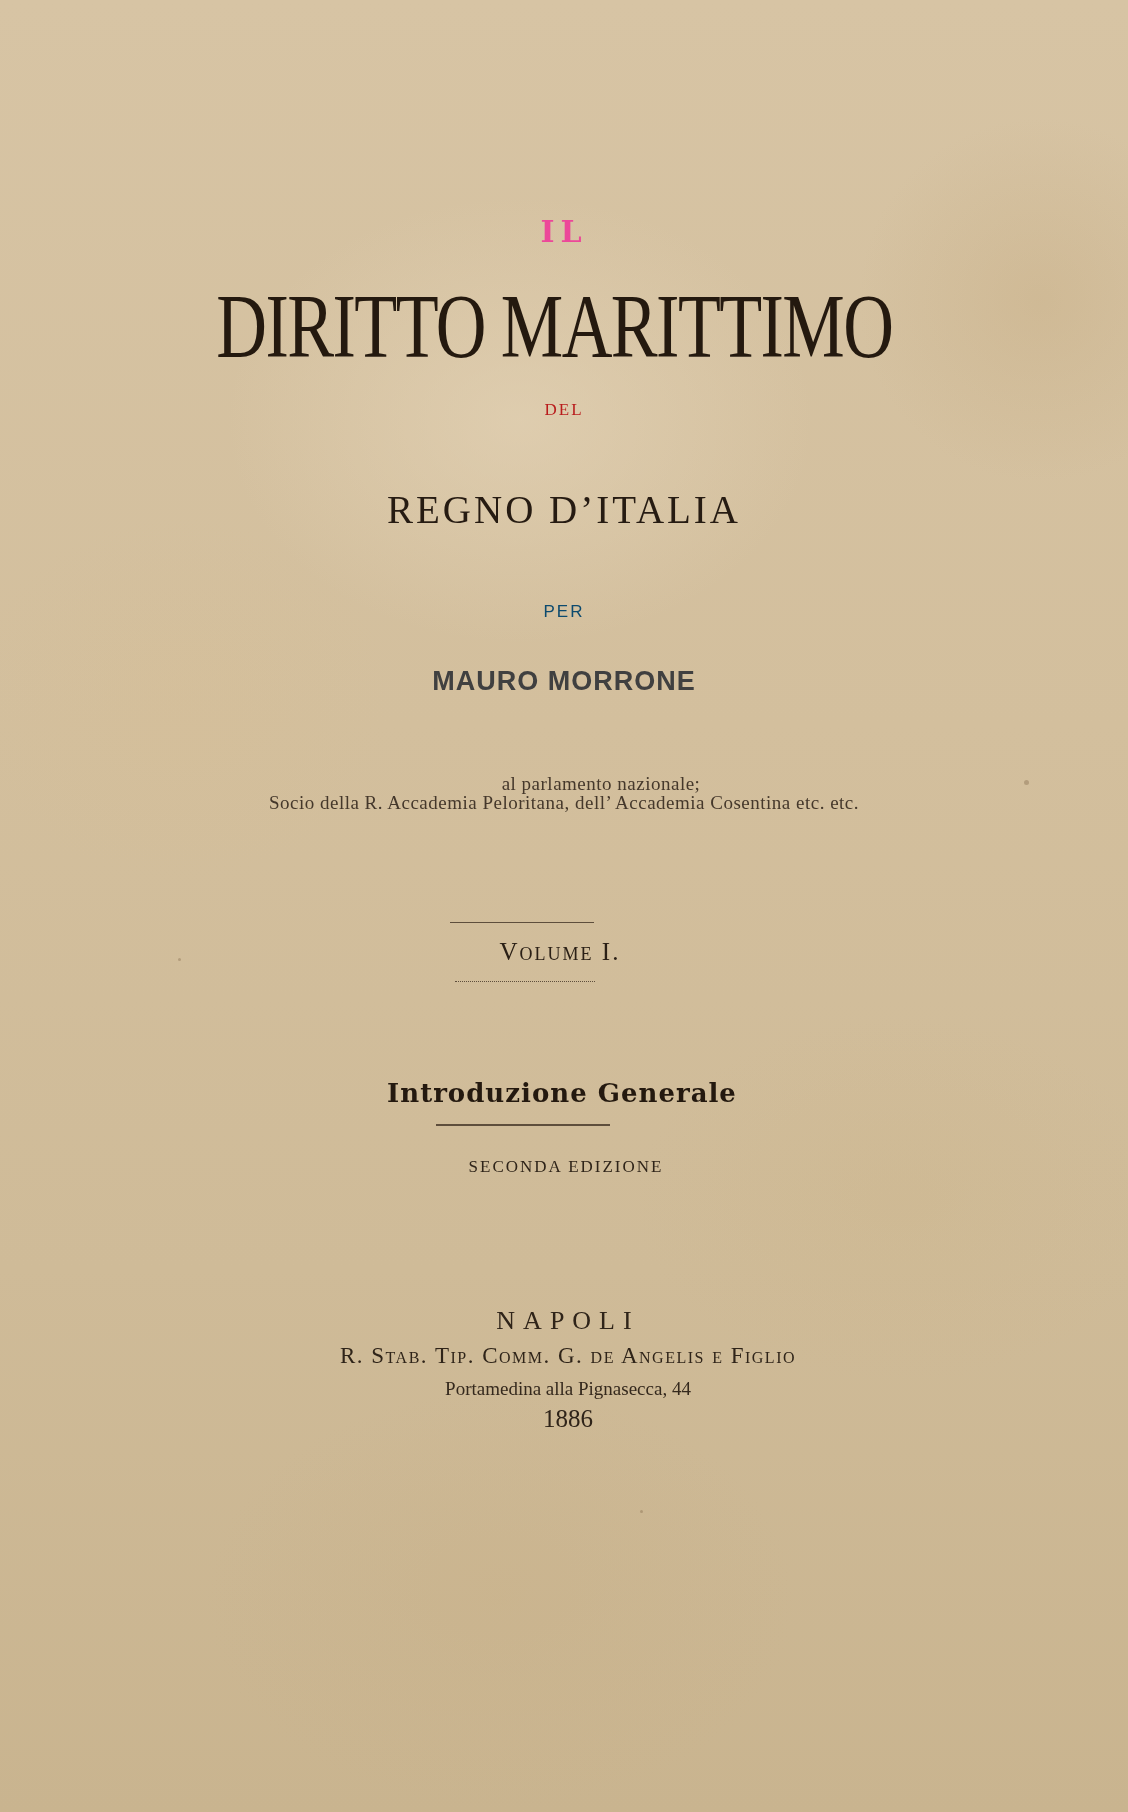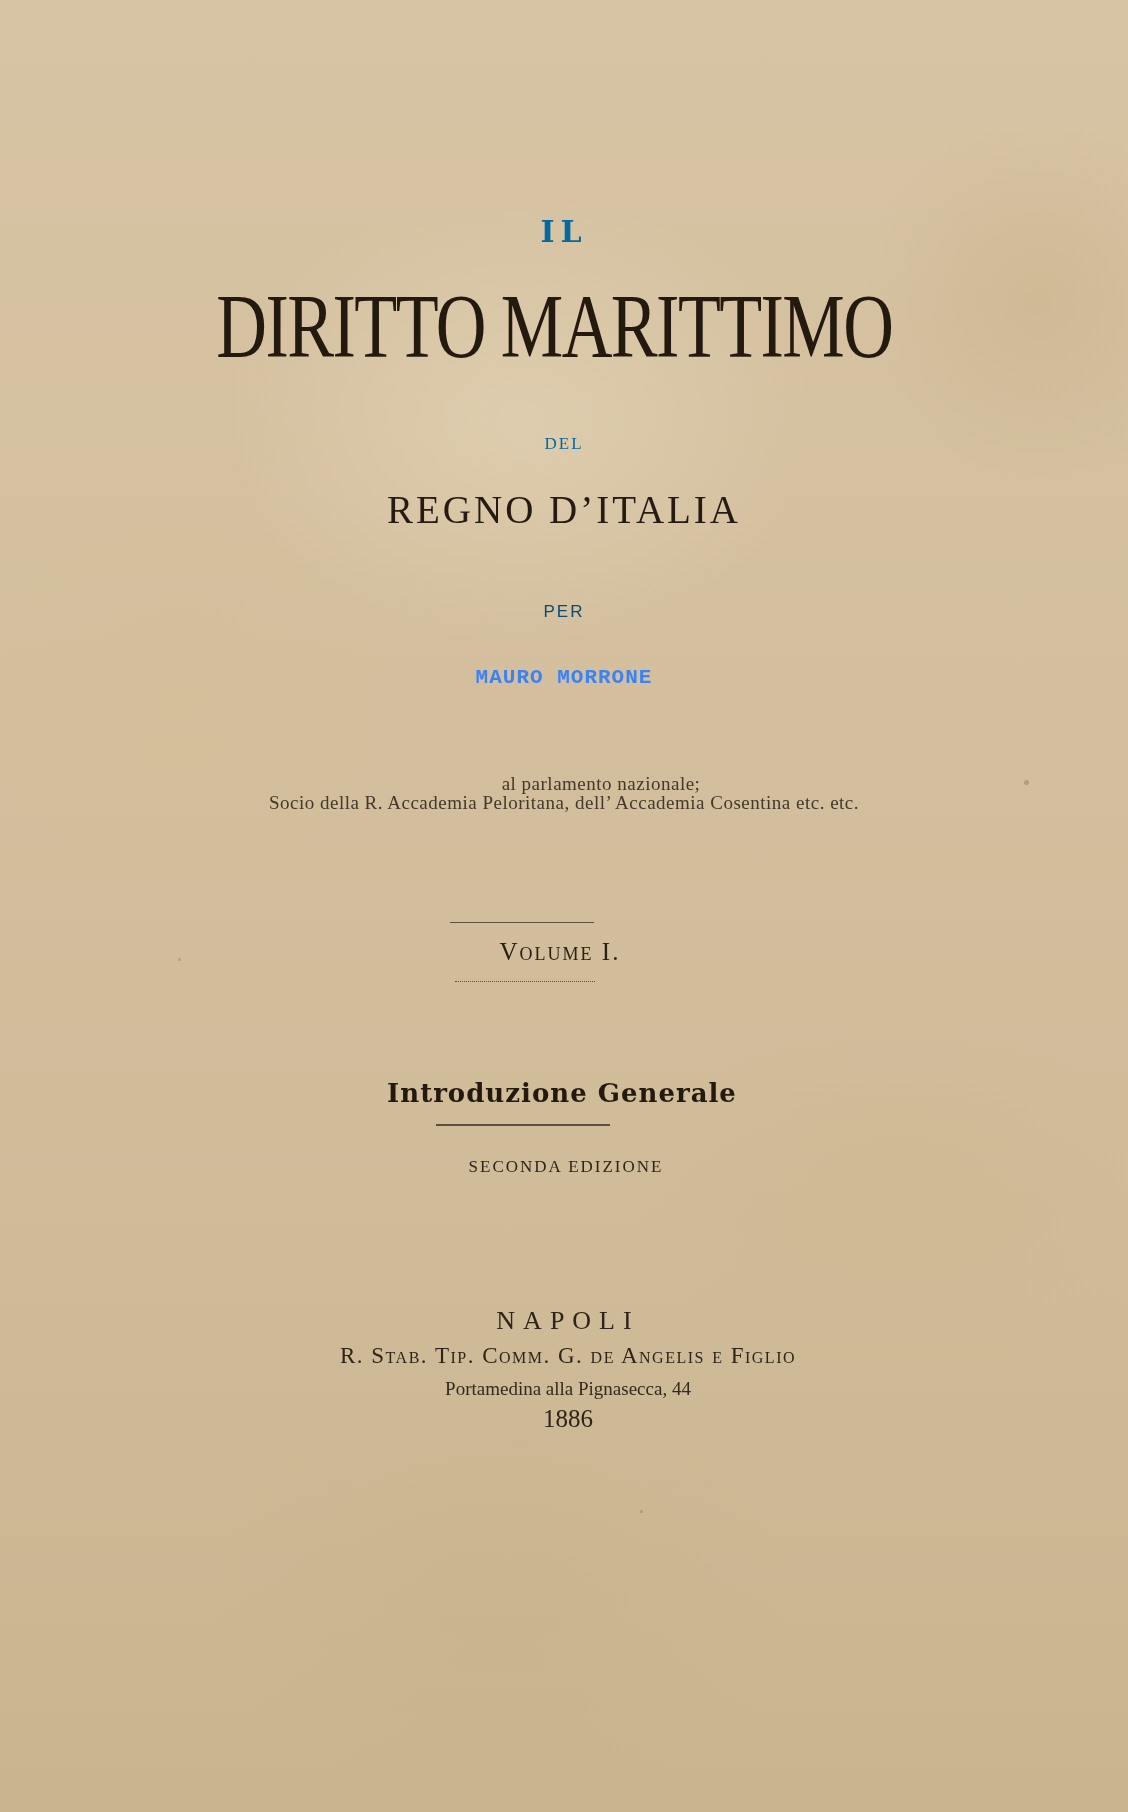--- a/index.html
+++ b/index.html
@@ -30,61 +30,61 @@
       width: 100%;
       text-align: center;
       white-space: nowrap;
     }
     .il {
       top: 214px;
       font-family: "DejaVu Serif", serif;
       font-weight: bold;
       font-size: 30px;
       letter-spacing: 6px;
-      color: #0369a1;
+      color: #ec4899;
     }
     .main-title {
       top: 282px;
       font-family: "Liberation Serif", serif;
       font-size: 90px;
       line-height: 1;
       letter-spacing: -2px;
       transform: scaleX(0.78);
       transform-origin: 520px 0;
       color: #24190f;
       left: -0px;
     }
     .del {
-      top: 434px;
+      top: 400px;
       font-family: "Liberation Serif", serif;
       font-size: 17px;
       letter-spacing: 2px;
-      color: #0369a1;
+      color: #b91c1c;
     }
     .regno {
       top: 487px;
       font-family: "Liberation Serif", serif;
       font-size: 39px;
       letter-spacing: 3px;
       color: #261b12;
     }
     .per {
       top: 602px;
       font-family: Liberation Sans, sans-serif;
       font-size: 17px;
       letter-spacing: 2px;
       color: #0c4a6e;
     }
     .author {
       top: 666px;
-      font-family: Liberation Mono, monospace;
+      font-family: Liberation Sans, sans-serif;
       font-weight: bold;
-      font-size: 21px;
+      font-size: 27px;
       letter-spacing: 1px;
-      color: #3b82f6;
+      color: #404040;
     }
     .cred {
       font-family: "Liberation Serif", serif;
       font-size: 19px;
       color: #45382b;
       letter-spacing: 0.5px;
     }
     .cred1 { top: 714px; }
     .cred2 { top: 773px; padding-left: 37px; }
     .cred3 { top: 792px; }

